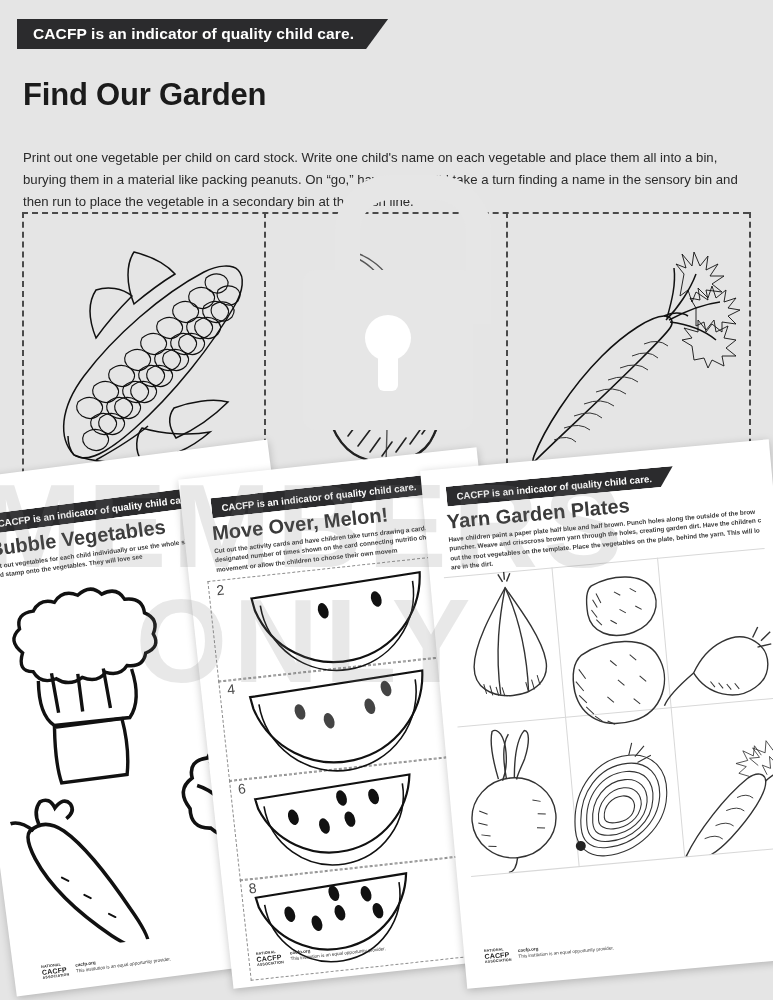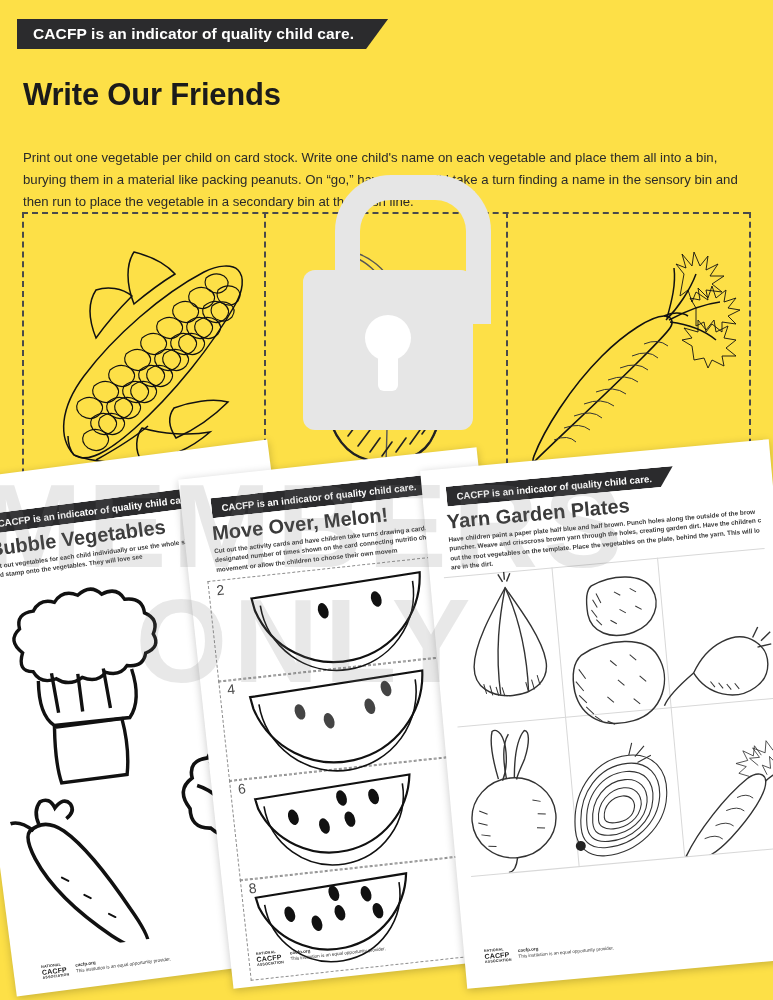--- a/index.html
+++ b/index.html
@@ -3,21 +3,21 @@
 <meta charset="utf-8">
 <style>
   html,body{margin:0;padding:0;}
   body{
     width:773px;height:1000px;
     background:#ffffff;
     font-family:"Liberation Sans", sans-serif;
     overflow:hidden;
     position:relative;
   }
-  .page{position:absolute;inset:0;overflow:hidden;background:#fde047;}
+  .page{position:absolute;inset:0;overflow:hidden;background:#e5e5e5;}
 
   
   .banner{
     position:absolute;left:17px;top:19px;height:30px;
     background:#2b2b2d;color:#fff;
     padding:0 34px 0 16px;
     display:flex;align-items:center;
     -webkit-clip-path:polygon(0 0,100% 0,calc(100% - 22px) 100%,0 100%);
     clip-path:polygon(0 0,100% 0,calc(100% - 22px) 100%,0 100%);
   }
@@ -113,21 +113,21 @@
 </style>
 </head>
 <body>
 
 <div class="page">
 
   <div class="banner">
     <span class="banner-text">CACFP is an indicator of quality child care.</span>
   </div>
 
-  <div class="title">Write Our Friends</div>
+  <div class="title">Find Our Garden</div>
   <div class="intro">Print out one vegetable per child on card stock. Write one child's name on each vegetable and place them all into a bin, burying them in a material like packing peanuts. On “go,” have each child take a turn finding a name in the sensory bin and then run to place the vegetable in a secondary bin at the finish line.</div>
 
   <div class="lock-wm">
     <div class="shackle"></div>
     <div class="body"></div>
     <div class="hole"></div>
   </div>
 
   <div class="cutgrid">
     <div class="hline" style="top:0;"></div>

